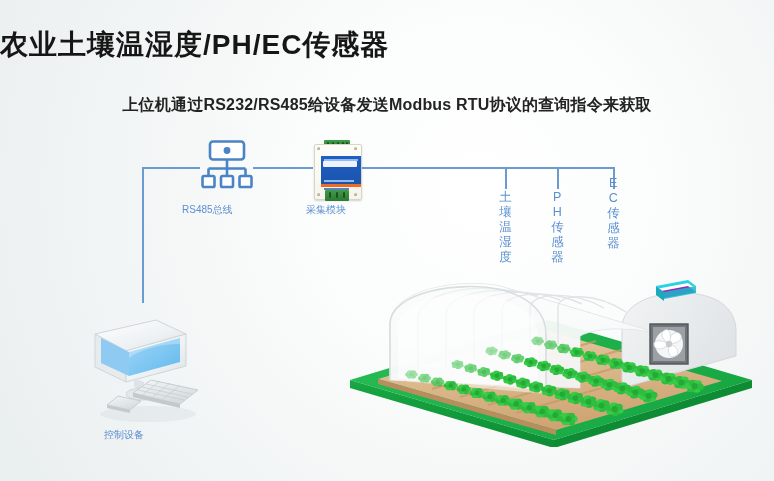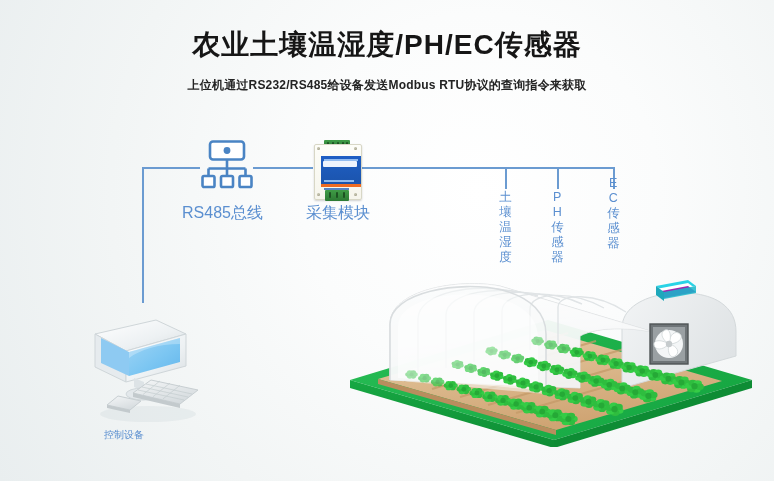--- a/index.html
+++ b/index.html
@@ -12,41 +12,40 @@
   #stage{
     position:relative;width:774px;height:481px;
     background:
       radial-gradient(circle at 62% 40%, #ffffff 0%, #fbfcfc 32%, #f2f5f5 66%, #e9eeef 100%);
     overflow:hidden;
   }
 
   
   .title{
     position:absolute;top:26px;left:0;width:774px;
-    text-align:center;
     font-size:28px;font-weight:bold;letter-spacing:1px;
     color:#161616;
     white-space:nowrap;
   }
   .subtitle{
-    position:absolute;top:74px;left:87px;width:600px;
+    position:absolute;top:94px;left:87px;width:600px;
     text-align:center;
-    font-size:12px;font-weight:bold;line-height:22px;
+    font-size:16px;font-weight:bold;line-height:22px;
     color:#232323;
     letter-spacing:.2px;
   }
 
   
   .ln{position:absolute;background:#6b9bd1;}
   .ln.h{height:1.6px;}
   .ln.v{width:1.6px;}
 
   
   .blabel{
-    position:absolute;color:#5b8fd0;font-size:16px;white-space:nowrap;
+    position:absolute;color:#5b8fd0;font-size:10px;white-space:nowrap;
   }
   .vlabel{
     position:absolute;color:#5b8fd0;font-size:12.5px;
     width:15px;line-height:15px;text-align:center;
     word-break:break-all;
   }
   .vlabel .lat{letter-spacing:.5px;}
 
   
   .rs-icon{position:absolute;left:199px;top:140px;width:56px;height:50px;}

